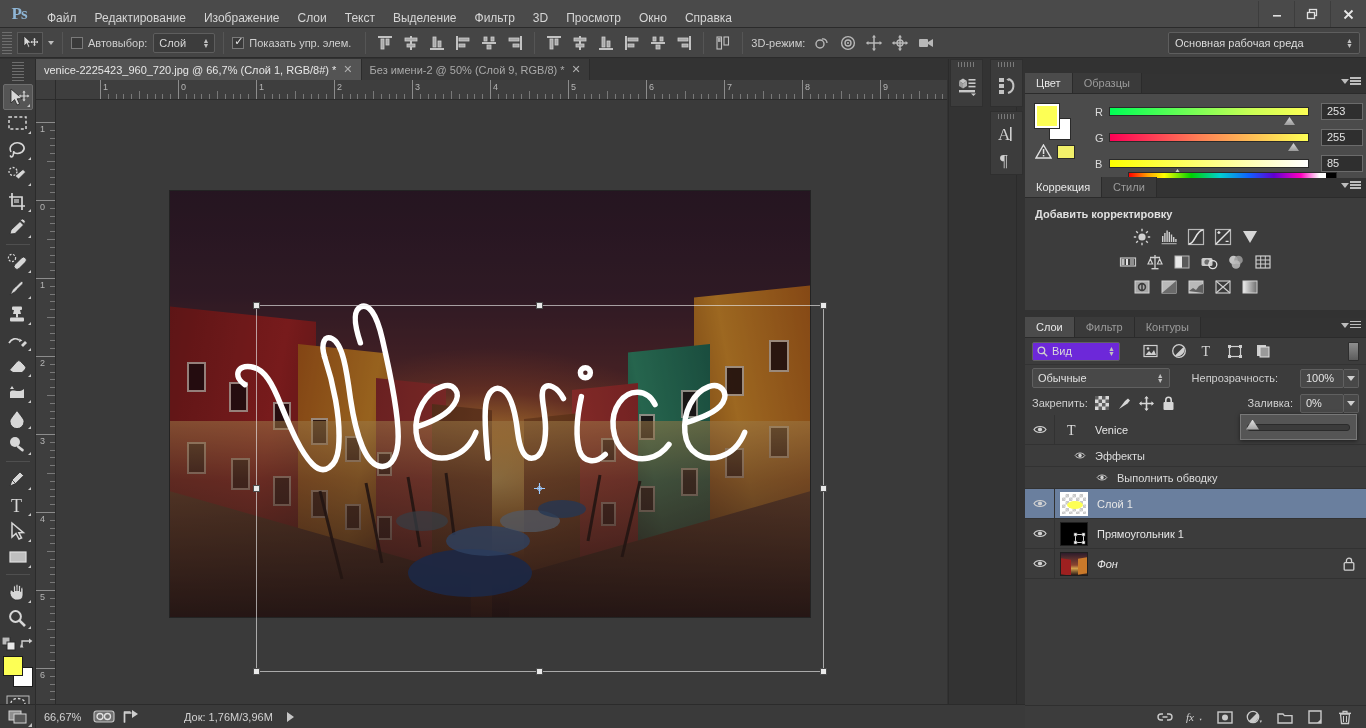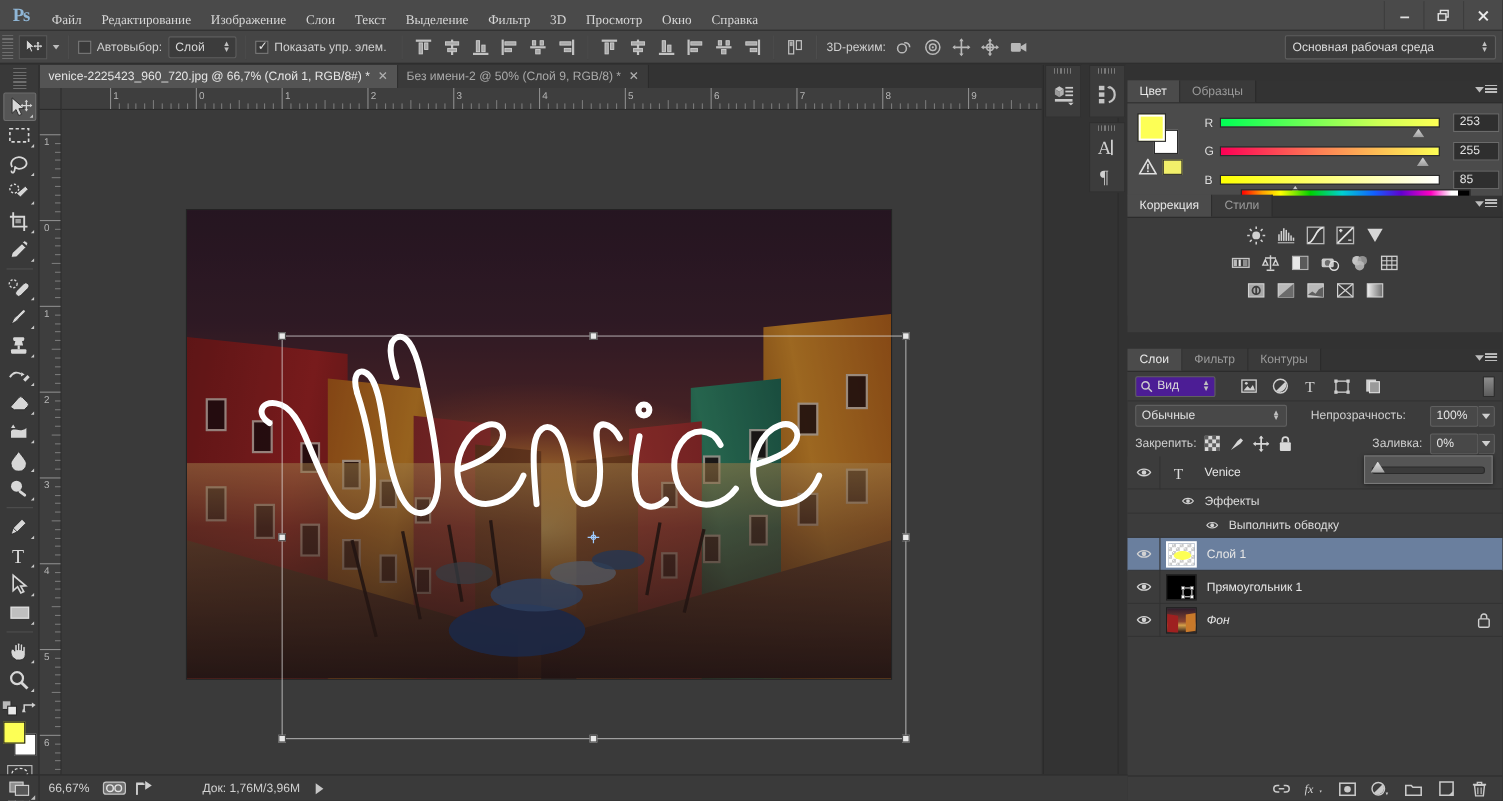--- a/index.html
+++ b/index.html
@@ -7,21 +7,21 @@
     font-family:"Liberation Sans", sans-serif; font-size:11px; color:#c8c8c8;
     -webkit-font-smoothing:antialiased; }
   .app { position:relative; width:1366px; height:728px; }
 
   
   .titlebar { position:absolute; left:0; top:0; width:1366px; height:28px;
     background:#4a4a4a; border-bottom:1px solid #2b2b2b; display:flex; align-items:center; }
   .ps-logo { width:38px; height:28px; display:flex; align-items:center; justify-content:center;
     color:#8fb6d6; font-weight:bold; font-size:17px; letter-spacing:-1px; font-family:"Liberation Serif",serif; }
   .menu { display:flex; align-items:center; height:28px; }
-  .menu-item { padding:0 9px; height:20px; line-height:28px; font-size:12px; color:#d6d6d6; cursor:default;font-family:Liberation Serif, serif; }
+  .menu-item { padding:0 9px; height:20px; line-height:28px; font-size:12px; color:#d6d6d6; cursor:default; }
   .win-btns { position:absolute; right:0; top:0; height:28px; display:flex; }
   .win-btn { width:36px; height:26px; margin-top:1px; display:flex; align-items:center; justify-content:center;
     color:#e0e0e0; font-size:12px; border-left:1px solid #3d3d3d; }
 
   
   .optbar { position:absolute; left:0; top:28px; width:1366px; height:30px;
     background:#454545; border-bottom:1px solid #2b2b2b; display:flex; align-items:center; gap:0; }
   .grip { width:10px; height:22px; margin:0 3px 0 2px;
     background:repeating-linear-gradient(to bottom,#6e6e6e 0 1px, transparent 1px 3px); }
   .opt-tool { display:flex; align-items:center; height:24px; margin-left:2px; }
@@ -168,21 +168,21 @@
   
   .adj-body { background:#3c3c3c; padding:6px 0 8px 0; }
   .adj-title { font-size:11px; color:#e0e0e0; padding:4px 0 7px 10px; font-weight:bold;}
   .adj-row { display:flex; justify-content:center; gap:7px; margin-bottom:5px; }
   .adj-ico { width:20px; height:20px; display:flex; align-items:center; justify-content:center;
     border-radius:2px; }
 
   
   .lay-toolrow { height:27px; background:#3c3c3c; display:flex; align-items:center; padding:0 7px; gap:6px;
     border-bottom:1px solid #333;}
-  .filt-select { width:73px; height:19px; background:#4c1d95; border:1px solid #606060; border-radius:2px;
+  .filt-select { width:88px; height:19px; background:#6d28d9; border:1px solid #606060; border-radius:2px;
     display:flex; align-items:center; padding:0 4px; gap:4px; font-size:11px; color:#dadada;
     justify-content:space-between;}
   .filt-icons { display:flex; gap:11px; margin-left:16px; align-items:center; }
   .filt-ico { width:17px;height:17px;display:flex;align-items:center;justify-content:center; }
   .pow { width:11px;height:19px;background:linear-gradient(#8e8e8e,#5c5c5c);border:1px solid #2e2e2e;border-radius:1px; }
   .blend-row { height:26px; display:flex; align-items:center; padding:0 7px; gap:6px; }
   .blend-select { width:185px; height:20px; background:#484848; border:1px solid #606060; border-radius:2px;
     display:flex; align-items:center; padding:0 5px; justify-content:space-between; font-size:11px; color:#e0e0e0;}
   .num-box { width:44px; height:19px; background:#484848; border:1px solid #606060; border-radius:2px;
     font-size:11px; color:#e4e4e4; display:flex; align-items:center; padding-left:5px; }
@@ -1024,20 +1024,21 @@
   <div class="rpanel" style="top:178px;height:124px">
     <div class="ptabs" id="adjtabs">
       <div class="ptab active">Коррекция</div>
         <div class="ptab">Стили</div>
         <div class="pmenu">
           <span class="tri"></span>
           <span class="bars"></span>
         </div>
     </div>
     <div class="adj-body">
+      <div class="adj-title">Добавить корректировку</div>
       <div class="adj-row">
         <div class="adj-ico">
           <svg width="18" height="18" viewBox="0 0 18 18">
               <circle cx="9" cy="9" r="3.6" fill="#d0d0d0"></circle>
               <g stroke="#d0d0d0" stroke-width="1.4">
                 <path d="M9 .8v2.4M9 14.8v2.4M.8 9h2.4M14.8 9h2.4M3.2 3.2l1.7 1.7M13.1 13.1l1.7 1.7M14.8 3.2l-1.7 1.7M4.9 13.1l-1.7 1.7"></path>
               </g>
             </svg>
         </div>
         <div class="adj-ico">

